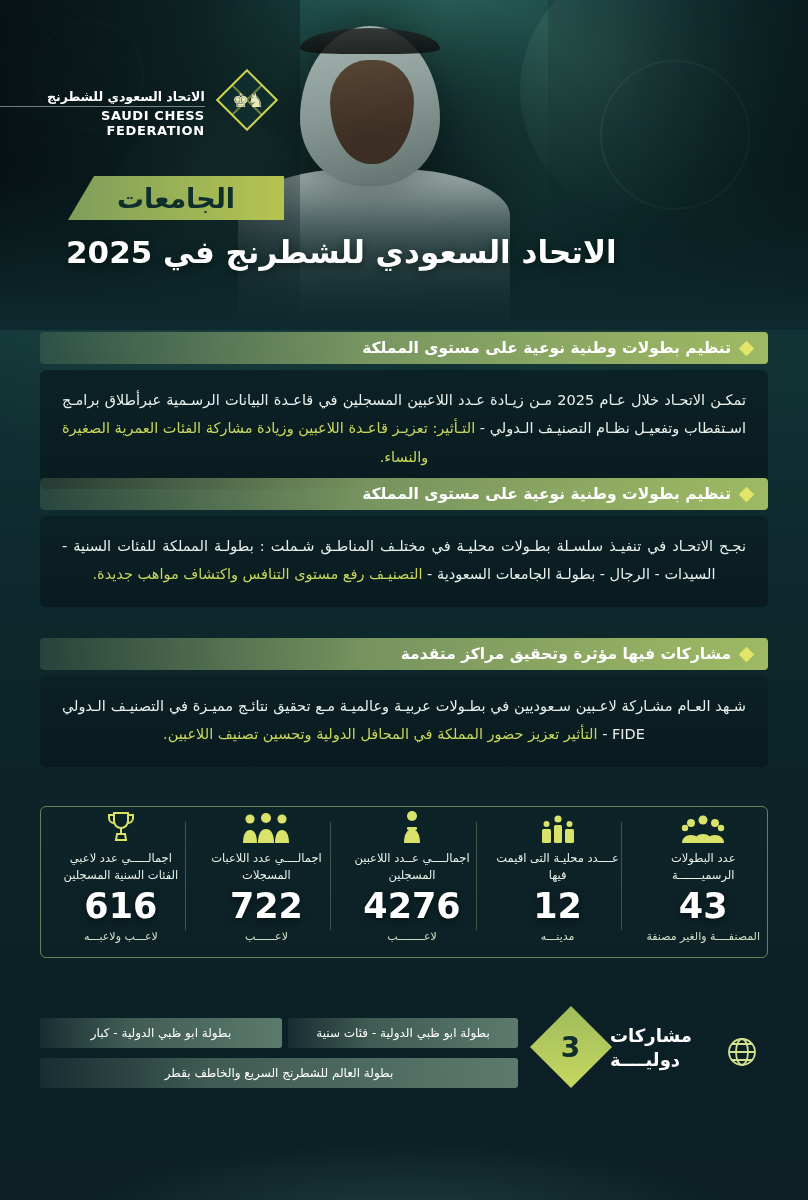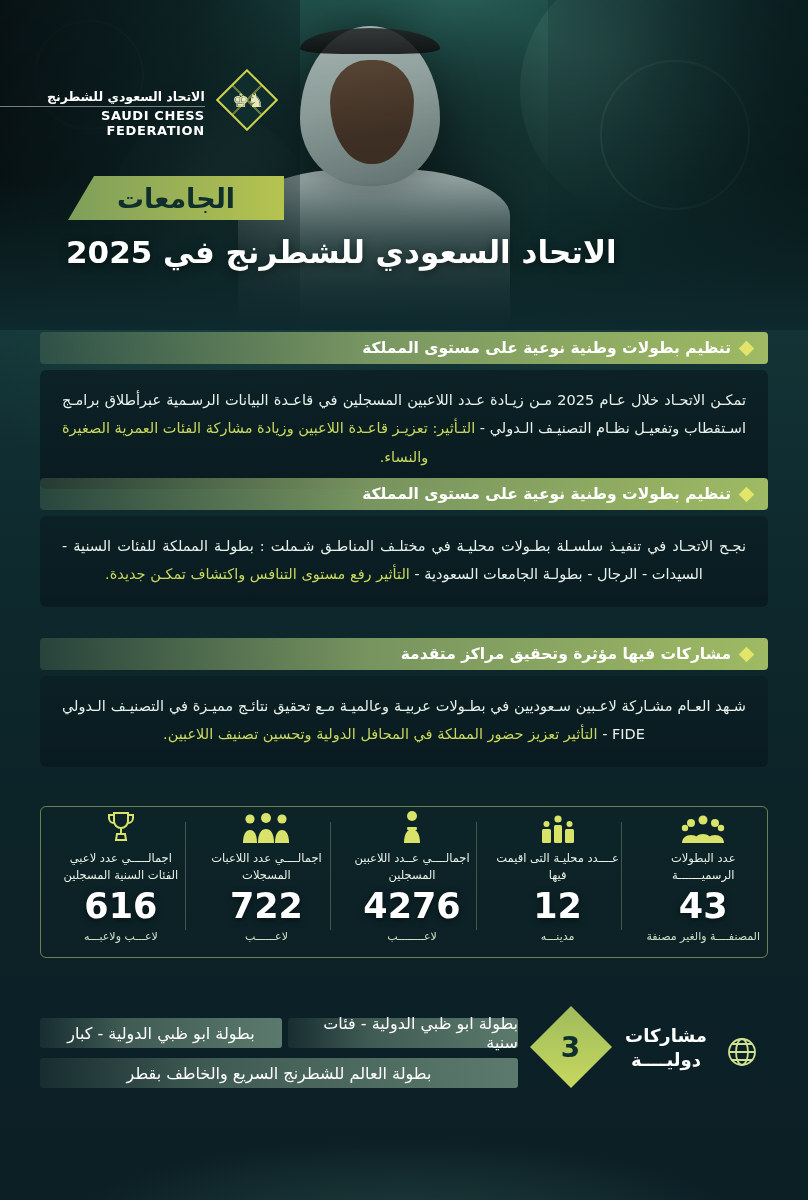--- a/index.html
+++ b/index.html
@@ -182,37 +182,37 @@
   .stats-box {
     position:absolute; right:40px; top:806px; width:728px; height:152px;
     border:1px solid rgba(180,205,120,.55);
     border-radius:6px;
     pointer-events:none;
   }
 
   
   .bottom { position:absolute; right:40px; top:1000px; width:728px; height:120px; direction:rtl; }
   .bot-label {
-    position:absolute; right:46px; top:24px; width:112px; text-align:center;
+    position:absolute; right:46px; top:24px; width:112px; text-align:left;
     color:#ffffff; font-size:18px; font-weight:bold; line-height:1.35;
   }
   .bot-globe { position:absolute; right:6px; top:32px; color:#cfe08f; }
   .bot-diamond {
     position:absolute; right:168px; top:18px; width:58px; height:58px;
     background: linear-gradient(135deg,#9fbb5c,#c7d85f); transform:rotate(45deg);
     display:flex; align-items:center; justify-content:center;
   }
   .bot-diamond span {
     transform:rotate(-45deg); color:#0f2f2c; font-size:28px; font-weight:bold;
   }
   .bar {
     position:absolute; height:30px; border-radius:3px;
     background: linear-gradient(90deg, rgba(90,120,110,0.15) 0%, rgba(106,138,120,0.55) 35%, rgba(118,152,132,0.75) 100%);
     display:flex; align-items:center; justify-content:center;
-    color:#ffffff; font-size:16px;
+    color:#ffffff; font-size:12px;
   }
   .bar1 { right:250px; top:18px; width:230px; }
   .bar2 { right:486px; top:18px; width:242px; }
   .bar3 { right:250px; top:58px; width:478px; }
 
   .bottom-glow {
     position:absolute; left:0; bottom:0; width:808px; height:120px;
     background: radial-gradient(ellipse 60% 100% at 50% 120%, rgba(90,150,130,0.25), rgba(0,0,0,0) 70%);
   }
 </style>
@@ -269,21 +269,21 @@
       <span>تمكـن الاتحـاد خلال عـام 2025 مـن زيـادة عـدد اللاعبين المسجلين في قاعـدة البيانات الرسـمية عبرأطلاق برامـج اسـتقطاب وتفعيـل نظـام التصنيـف الـدولي - </span><span class="hl">التـأثير: تعزيـز قاعـدة اللاعبين وزيادة مشاركة الفئات العمرية الصغيرة والنساء.</span>
     </div>
   </div>
 
   <div class="section" style="top:478px;">
     <div class="sec-head">
       <div class="dia"></div>
       <div class="txt">تنظيم بطولات وطنية نوعية على مستوى المملكة</div>
     </div>
     <div class="sec-body">
-      <span>نجـح الاتحـاد في تنفيـذ سلسـلة بطـولات محليـة في مختلـف المناطـق شـملت : بطولـة المملكة للفئات السنية - السيدات - الرجال - بطولـة الجامعات السعودية - </span><span class="hl">التأثير رفع مستوى التنافس واكتشاف تمكـن جديدة.</span>
+      <span>نجـح الاتحـاد في تنفيـذ سلسـلة بطـولات محليـة في مختلـف المناطـق شـملت : بطولـة المملكة للفئات السنية - السيدات - الرجال - بطولـة الجامعات السعودية - </span><span class="hl">التصنيـف رفع مستوى التنافس واكتشاف مواهب جديدة.</span>
     </div>
   </div>
 
   <div class="section" style="top:638px;">
     <div class="sec-head">
       <div class="dia"></div>
       <div class="txt">مشاركات فيها مؤثرة وتحقيق مراكز متقدمة</div>
     </div>
     <div class="sec-body">
       <span>شـهد العـام مشـاركة لاعـبين سـعوديين في بطـولات عربيـة وعالميـة مـع تحقيق نتائـج مميـزة في التصنيـف الـدولي  FIDE - </span><span class="hl">التأثير تعزيز حضور المملكة في المحافل الدولية وتحسين تصنيف اللاعبين.</span>

